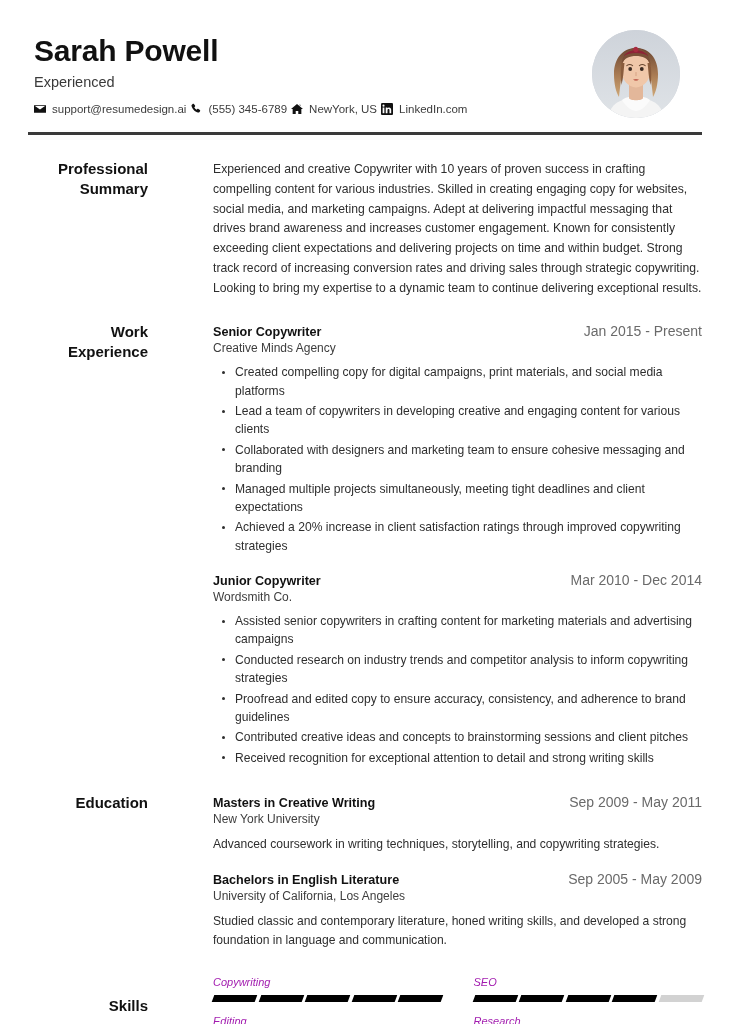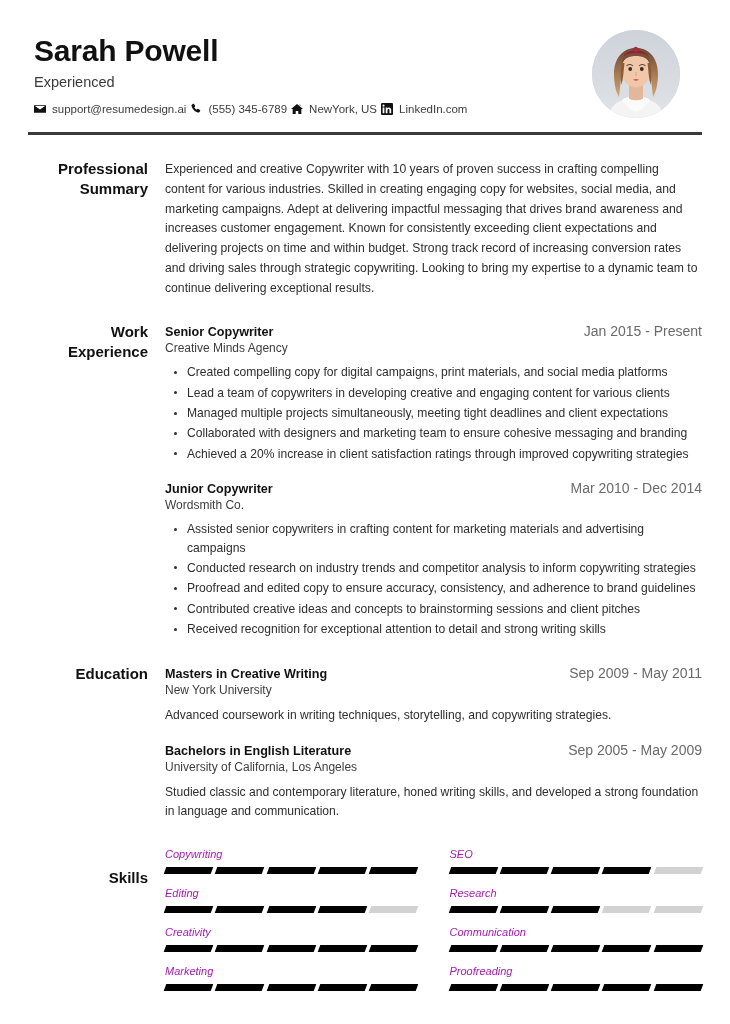--- a/index.html
+++ b/index.html
@@ -101,20 +101,21 @@
     padding-right: 17px;
     font-size: 15px;
     font-weight: bold;
     line-height: 1.3;
     color: #111111;
   }
   .section-body {
     flex: 1 1 auto;
     min-width: 0;
     padding-top: 1px;
+    margin-left: 48px;
   }
 
   .summary-text {
     font-size: 12.2px;
     line-height: 1.62;
     color: #2e2e2e;
     text-align: left;
   }
 
   
@@ -315,22 +316,22 @@
 
       <div class="entry">
         <div class="entry-head">
           <div class="entry-title">Senior Copywriter</div>
           <div class="entry-date">Jan 2015 - Present</div>
         </div>
         <div class="entry-sub">Creative Minds Agency</div>
         <ul class="bullets">
           <li>Created compelling copy for digital campaigns, print materials, and social media platforms</li>
           <li>Lead a team of copywriters in developing creative and engaging content for various clients</li>
+          <li>Collaborated with designers and marketing team to ensure cohesive messaging and branding</li>
           <li>Managed multiple projects simultaneously, meeting tight deadlines and client expectations</li>
-          <li>Collaborated with designers and marketing team to ensure cohesive messaging and branding</li>
           <li>Achieved a 20% increase in client satisfaction ratings through improved copywriting strategies</li>
         </ul>
       </div>
 
       <div class="entry">
         <div class="entry-head">
           <div class="entry-title">Junior Copywriter</div>
           <div class="entry-date">Mar 2010 - Dec 2014</div>
         </div>
         <div class="entry-sub">Wordsmith Co.</div>

